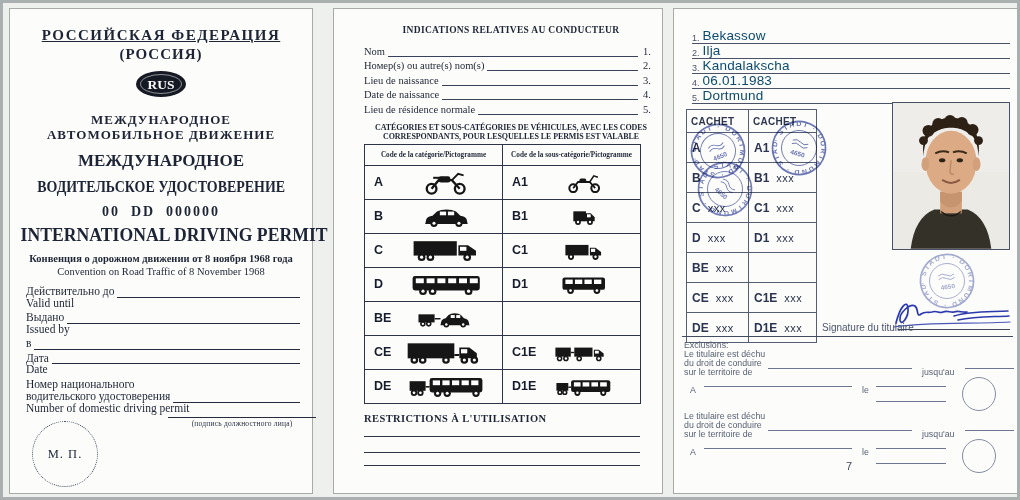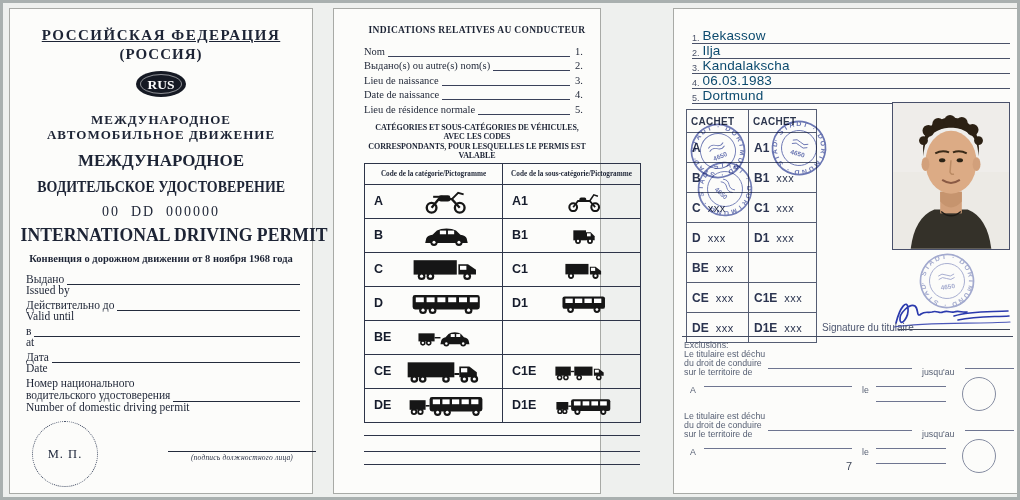--- a/index.html
+++ b/index.html
@@ -3,44 +3,44 @@
 <meta charset="utf-8">
 <style>
   html,body{margin:0;padding:0;background:#ffffff;}
   .doc{
     position:relative;width:1020px;height:500px;box-sizing:border-box;
     background:#eef0ee;border:3px solid #a9b0af;overflow:hidden;
     font-family:"Liberation Serif","DejaVu Serif",serif;color:#1d2435;
   }
   .page{position:absolute;top:5px;height:486px;background:#fcfcfa;border:1px solid #a8aaa6;box-sizing:border-box;}
   .lp{left:6px;width:304px;text-align:center;padding-top:18px;}
-  .mp{left:330px;width:268px;padding:16px 10px 0 30px;box-sizing:border-box;}
+  .mp{left:330px;width:330px;padding:16px 4px 0 30px;box-sizing:border-box;}
   .rp{left:670px;width:346px;font-family:"Liberation Sans","DejaVu Sans",sans-serif;color:#333c52;}
 
   
   .lp-country{font-size:15px;font-weight:bold;letter-spacing:1.5px;text-decoration:underline;}
   .lp-country2{font-size:15px;font-weight:bold;letter-spacing:1px;margin-top:2px;}
   .rus-badge{margin:7px auto 14px;width:52px;height:28px;}
   .lp-mov{font-size:13px;font-weight:bold;letter-spacing:1px;line-height:15px;}
   .lp-big{font-size:17px;font-weight:bold;line-height:26px;white-space:nowrap;}
   .lp-big.first{margin-top:6px;}
   .lp-big.squeeze{transform:scaleX(.82);transform-origin:center;}
-  .lp-num{font-size:14px;font-weight:normal;letter-spacing:2px;margin-top:4px;white-space:pre;}
+  .lp-num{font-size:14px;font-weight:bold;letter-spacing:2px;margin-top:4px;white-space:pre;}
   .lp-en{font-size:19px;font-weight:bold;margin-top:4px;white-space:nowrap;transform:scaleX(.93);transform-origin:center;}
   .lp-conv{font-size:10.5px;line-height:12.5px;}
   .lp-conv.b{font-weight:bold;margin-top:7px;}
   #lp-fields{margin:7px 12px 0 16px;text-align:left;}
   .lpf{margin-bottom:2px;}
   .lpf-line{display:flex;align-items:flex-end;font-size:11.5px;line-height:12.5px;}
   .lpf-line .fill{flex:1;border-bottom:1.1px solid #242b3c;margin-left:3px;}
   .lpf-sub{font-size:11.5px;line-height:11.5px;}
   .seal{position:absolute;left:22px;top:412px;width:64px;height:64px;border:1.6px dotted #39445c;
         border-radius:50%;display:flex;align-items:center;justify-content:center;
         font-size:12.5px;letter-spacing:1px;color:#222a3e;}
-  .off-sig{position:absolute;left:158px;top:442px;width:148px;font-style:italic;}
+  .off-sig{position:absolute;left:158px;top:408px;width:148px;}
   .off-sig-line{border-top:1.2px solid #242b3c;}
   .off-sig-cap{font-size:7.5px;text-align:center;letter-spacing:.2px;margin-top:1px;color:#2a3145;}
 
   
   .mp-head{text-align:center;font-weight:bold;font-size:9.5px;letter-spacing:.3px;}
   #mp-fields{margin-top:7px;}
   .mpf{display:flex;align-items:flex-end;font-size:10.5px;height:14.5px;}
   .mpf .fill{flex:1;border-bottom:1px solid #3a415a;margin-left:3px;}
   .mpf .num{width:15px;text-align:left;padding-left:5px;}
   .mp-cat{text-align:center;font-weight:bold;font-size:8px;line-height:9.5px;margin-top:8px;letter-spacing:-.1px;}
@@ -102,41 +102,41 @@
         <text x="26" y="19" text-anchor="middle" font-family="Liberation Serif,serif" font-size="13.5" font-weight="bold" fill="#ffffff">RUS</text>
       </svg>
     </div>
     <div class="lp-mov">МЕЖДУНАРОДНОЕ</div>
     <div class="lp-mov">АВТОМОБИЛЬНОЕ ДВИЖЕНИЕ</div>
     <div class="lp-big first">МЕЖДУНАРОДНОЕ</div>
     <div class="lp-big squeeze">ВОДИТЕЛЬСКОЕ УДОСТОВЕРЕНИЕ</div>
     <div class="lp-num">00  DD  000000</div>
     <div class="lp-en">INTERNATIONAL DRIVING PERMIT</div>
     <div class="lp-conv b">Конвенция о дорожном движении от 8 ноября 1968 года</div>
+    <div class="lp-conv">Convention on Road Traffic of 8 November 1968</div>
     <div id="lp-fields">
+        <div class="lpf">
+          <div class="lpf-line">
+            <span>Действительно до</span>
+            <span class="fill"></span>
+          </div>
+          <div class="lpf-sub">Valid until</div>
+        </div>
         <div class="lpf">
           <div class="lpf-line">
             <span>Выдано</span>
             <span class="fill"></span>
           </div>
           <div class="lpf-sub">Issued by</div>
-        </div>
-        <div class="lpf">
-          <div class="lpf-line">
-            <span>Действительно до</span>
-            <span class="fill"></span>
-          </div>
-          <div class="lpf-sub">Valid until</div>
         </div>
         <div class="lpf">
           <div class="lpf-line">
             <span>в</span>
             <span class="fill"></span>
           </div>
-          <div class="lpf-sub">at</div>
         </div>
         <div class="lpf">
           <div class="lpf-line">
             <span>Дата</span>
             <span class="fill"></span>
           </div>
           <div class="lpf-sub">Date</div>
         </div>
         <div class="lpf">
           <div class="lpf-line">
@@ -160,21 +160,21 @@
 
   <section class="page mp">
     <div class="mp-head">INDICATIONS RELATIVES AU CONDUCTEUR</div>
     <div id="mp-fields">
         <div class="mpf">
        <span>Nom</span>
        <span class="fill"></span>
        <span class="num">1.</span>
      </div>
         <div class="mpf">
-       <span>Выдано(s) ou autre(s) nom(s)</span>
+       <span>Номер(s) ou autre(s) nom(s)</span>
        <span class="fill"></span>
        <span class="num">2.</span>
      </div>
         <div class="mpf">
        <span>Lieu de naissance</span>
        <span class="fill"></span>
        <span class="num">3.</span>
      </div>
         <div class="mpf">
        <span>Date de naissance</span>
@@ -435,20 +435,21 @@
                 <rect x="64.5" y="9" width="9.5" height="6" fill="#fff"></rect>
                 <circle cx="32" cy="24" r="4.4" fill="#161616"></circle>
                 <circle cx="32" cy="24" r="1.8" fill="#fff"></circle>
                 <circle cx="69" cy="24" r="4.4" fill="#161616"></circle>
                 <circle cx="69" cy="24" r="1.8" fill="#fff"></circle>
               </svg>
             </span>
           </div>
      </div>
       </div>
+    <div class="mp-restr">RESTRICTIONS À L'UTILISATION</div>
     <div class="mp-rline r1"></div>
     <div class="mp-rline r2"></div>
     <div class="mp-rline r3"></div>
   </section>
 
   <section class="page rp">
     <div id="holder-lines">
         <div class="hl">
        <span class="n">1.</span>
        <span class="v">Bekassow</span>
@@ -456,21 +457,21 @@
         <div class="hl">
        <span class="n">2.</span>
        <span class="v">Ilja</span>
      </div>
         <div class="hl">
        <span class="n">3.</span>
        <span class="v">Kandalakscha</span>
      </div>
         <div class="hl">
        <span class="n">4.</span>
-       <span class="v">06.03.1983</span>
+       <span class="v">06.01.1983</span>
      </div>
         <div class="hl">
        <span class="n">5.</span>
        <span class="v">Dortmund</span>
      </div>
       </div>
     <div id="cachet">
         <div class="ct-head">
           <div class="ct-hc c1">CACHET</div>
           <div class="ct-hc c2">CACHET</div>

